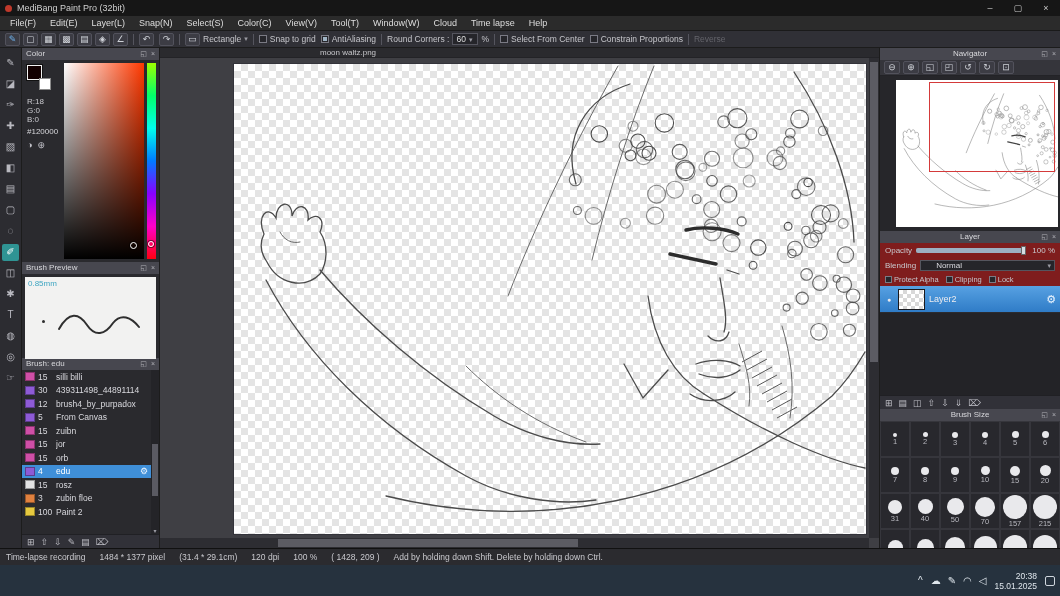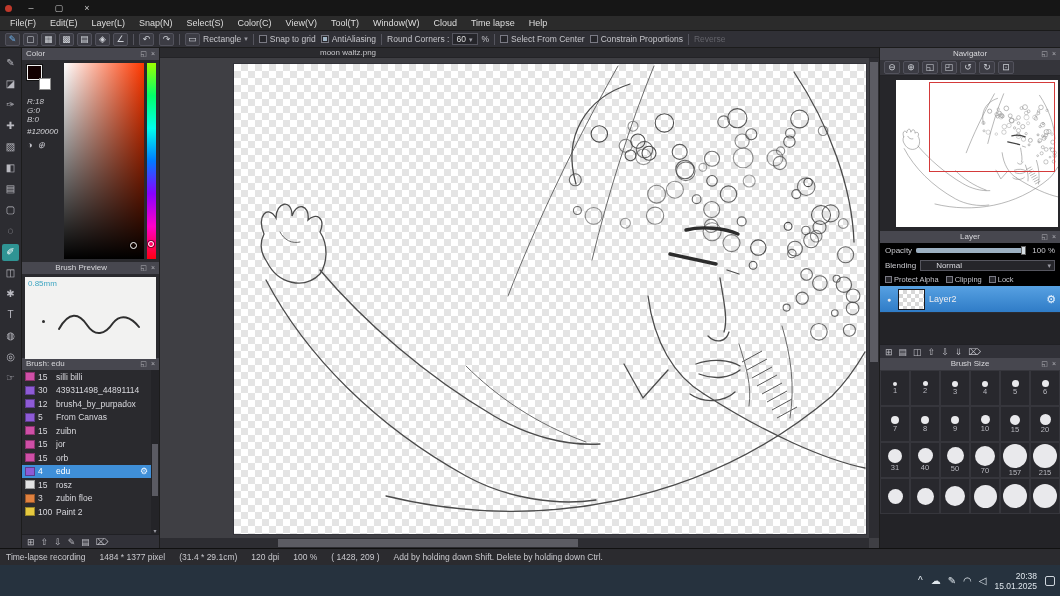--- a/index.html
+++ b/index.html
@@ -33,35 +33,35 @@
   .tool.active{background:#2f9494;color:#fff;}
 
   .left-panels{width:138px;background:#2a2a2e;border-right:1px solid #1c1c1c;display:flex;flex-direction:column;}
   .panel-header{height:12px;background:#47474f;color:#d8d8dc;font-size:8px;display:flex;align-items:center;padding:0 4px;gap:4px;flex:none;}
   .ph-title{flex:1;line-height:12px;}
   .ph-btn{font-size:7px;color:#b0b0b6;line-height:12px;}
 
   
   .color-panel{height:214px;display:flex;flex-direction:column;}
   .color-body{flex:1;display:flex;padding:3px;gap:3px;min-height:0;}
-  .color-left{width:36px;font-size:8px;color:#c9c9ce;line-height:9px;position:relative;font-style:italic;}
+  .color-left{width:36px;font-size:8px;color:#c9c9ce;line-height:9px;position:relative;}
   .swatch-main{position:absolute;left:2px;top:2px;width:15px;height:15px;background:#120000;border:1px solid #f2f2f2;outline:1px solid #111;}
   .swatch-sub{position:absolute;left:14px;top:15px;width:12px;height:12px;background:#fff;border:1px solid #8b8b8b;}
   .rgb-block{position:absolute;top:34px;left:2px;}
   .hex-label{position:absolute;top:64px;left:2px;color:#d6d6da;}
   .color-btns{position:absolute;top:78px;left:2px;display:flex;gap:5px;font-size:9px;color:#bfbfc6;}
   .sv-square{flex:1;position:relative;background:
       linear-gradient(to top,#000,rgba(0,0,0,0)),
       linear-gradient(to right,#fff,#ff3800);}
   .sv-marker{position:absolute;right:9%;bottom:5%;width:7px;height:7px;border:1px solid #fff;border-radius:50%;box-shadow:0 0 0 1px #0008;}
   .hue-bar{width:9px;position:relative;background:linear-gradient(to bottom,#9dff00,#00ff6a,#00ffee,#007bff,#8800ff,#ff00c8,#ff0011);}
   .hue-marker{position:absolute;left:1px;bottom:6%;width:6px;height:6px;border:1px solid #fff;border-radius:50%;box-shadow:0 0 0 1px #0008;}
 
   
-  .preview-panel{height:96px;display:flex;flex-direction:column;text-align:center;}
+  .preview-panel{height:96px;display:flex;flex-direction:column;}
   .preview-body{margin:3px;flex:1;background:#f2f2f1;position:relative;}
   .preview-size{position:absolute;top:2px;left:3px;font-size:8px;color:#3fa6c2;}
   .preview-dot{position:absolute;left:17px;top:43px;width:3px;height:3px;border-radius:50%;background:#2e2e2e;}
 
   
   .brush-panel{flex:1;display:flex;flex-direction:column;min-height:0;}
   .brush-list-wrap{flex:1;position:relative;min-height:0;overflow:hidden;}
   .brush-list{position:absolute;inset:0 8px 0 0;overflow:hidden;}
   .brush-row{height:13.5px;display:flex;align-items:center;gap:3px;padding:0 3px;font-size:8.5px;color:#d9d9de;}
   .brush-row.selected{background:#3f8fd8;color:#fff;}
@@ -93,35 +93,35 @@
   .sk.light{stroke:#6a6a6a;stroke-width:1;}
   .sk.bold{stroke:#2c2c2c;stroke-width:3.4;}
   #curls circle{fill:none;stroke:#474747;stroke-width:1.1;}
   #hatch path{fill:none;stroke:#565656;stroke-width:1;}
   .vscroll{position:absolute;top:0;right:0;bottom:10px;width:10px;background:#2d2d32;}
   .vscroll .thumb{position:absolute;left:1px;right:1px;top:4px;height:300px;background:#5c5c63;}
   .hscroll{position:absolute;left:0;right:10px;bottom:0;height:10px;background:#2d2d32;}
   .hscroll .thumb{position:absolute;top:1px;bottom:1px;left:118px;width:300px;background:#5c5c63;}
 
   
-  .right-panels{width:181px;background:#000000;border-left:1px solid #1c1c1c;display:flex;flex-direction:column;justify-content:center;}
+  .right-panels{width:181px;background:#7f1d1d;border-left:1px solid #1c1c1c;display:flex;flex-direction:column;justify-content:center;}
   .right-panels .panel-header{justify-content:center;}
   .right-panels .ph-title{flex:none;}
   .right-panels .ph-side{position:absolute;right:4px;display:flex;gap:4px;}
   .nav-panel{height:183px;display:flex;flex-direction:column;position:relative;}
   .nav-tools{height:16px;display:flex;align-items:center;gap:3px;padding:0 4px;background:#35353b;border-bottom:1px solid #232327;}
   .nav-tools .ob-icon{width:16px;height:13px;}
   .nav-thumb{flex:1;position:relative;background:#26262a;min-height:0;}
   .nav-page{position:absolute;left:16px;right:2px;top:4px;bottom:4px;background:#fff;}
   .nav-page svg{width:100%;height:100%;}
   #nav-sketch path,#nav-sketch circle{fill:none;stroke:#808080;stroke-width:2.2;}
   #nav-sketch .bold{stroke:#444;stroke-width:5;}
   .nav-rect{position:absolute;left:27%;top:4%;width:70%;height:58%;border:1px solid #d43a3a;}
 
-  .layer-panel{height:127px;display:flex;flex-direction:column;position:relative;}
+  .layer-panel{height:178px;display:flex;flex-direction:column;position:relative;}
   .lrow{display:flex;align-items:center;gap:4px;font-size:8px;color:#c9c9ce;padding:0 5px;height:15px;flex:none;}
   .slider{flex:1;height:5px;background:#55555d;position:relative;border-radius:2px;}
   .slider .fill{position:absolute;left:0;top:0;bottom:0;width:100%;background:#9cb0c2;border-radius:2px;}
   .slider .nub{position:absolute;right:-1px;top:-2px;width:5px;height:9px;background:#d6dde3;border:1px solid #666;}
   .op-val{width:26px;text-align:right;}
   .blend-box{flex:1;height:11px;background:#25252a;border:1px solid #55555e;display:flex;align-items:center;padding:0 3px;color:#dadadf;gap:3px;}
   .blend-box span:first-child{flex:1;padding-left:12px;}
   .checks{height:13px;display:flex;align-items:center;gap:7px;font-size:7.5px;color:#c4c4ca;padding:0 5px;flex:none;}
   .checks .item{display:flex;align-items:center;gap:2px;}
   .checks .chk{width:7px;height:7px;}
@@ -171,20 +171,21 @@
   .clock{text-align:right;font-size:8.5px;line-height:10px;}
   .notif{width:10px;height:10px;border:1px solid #cfd6dd;border-radius:2px;}
 </style>
 </head>
 <body>
 
 <div class="app" data-name="medibang-window">
 
   <div class="titlebar" data-name="titlebar">
     <span class="app-dot" data-name="app-icon"></span>
+    <span class="title-text" data-name="window-title">MediBang Paint Pro (32bit)</span>
     <div class="win-controls" data-name="window-controls">
       <span data-name="minimize-button">–</span>
       <span data-name="maximize-button">▢</span>
       <span data-name="close-button">×</span>
     </div>
   </div>
 
   <div class="menubar" data-name="menubar-items">
       <span class="menu-item" data-name="menu-filef">File(F)</span>
       <span class="menu-item" data-name="menu-edite">Edit(E)</span>

